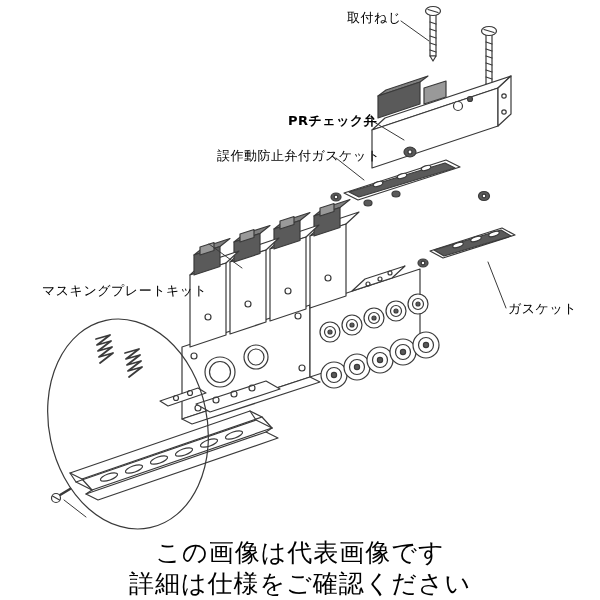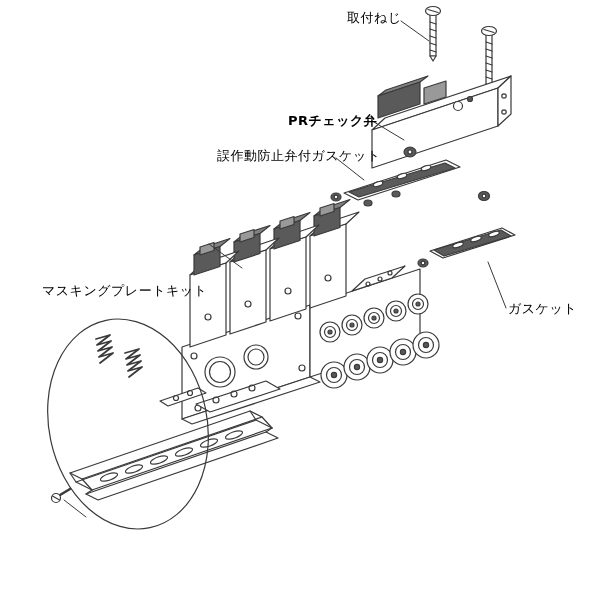--- a/index.html
+++ b/index.html
@@ -229,14 +229,18 @@
       </g>
     </g>
   </svg>
 
   <span class="lbl" style="left:347px;top:9px;">取付ねじ</span>
   <span class="lbl" style="left:288px;top:112px;font-weight:bold;">PRチェック弁</span>
   <span class="lbl" style="left:177px;top:147px;margin-left:40px;">誤作動防止弁付ガスケット</span>
   <span class="lbl" style="left:42px;top:234px;margin-top:48px;">マスキングプレートキット</span>
   <span class="lbl" style="left:508px;top:300px;">ガスケット</span>
 
+  <div class="caption">
+    <div>この画像は代表画像です</div>
+    <div>詳細は仕様をご確認ください</div>
+  </div>
 
 </div>
 
 </body></html>

